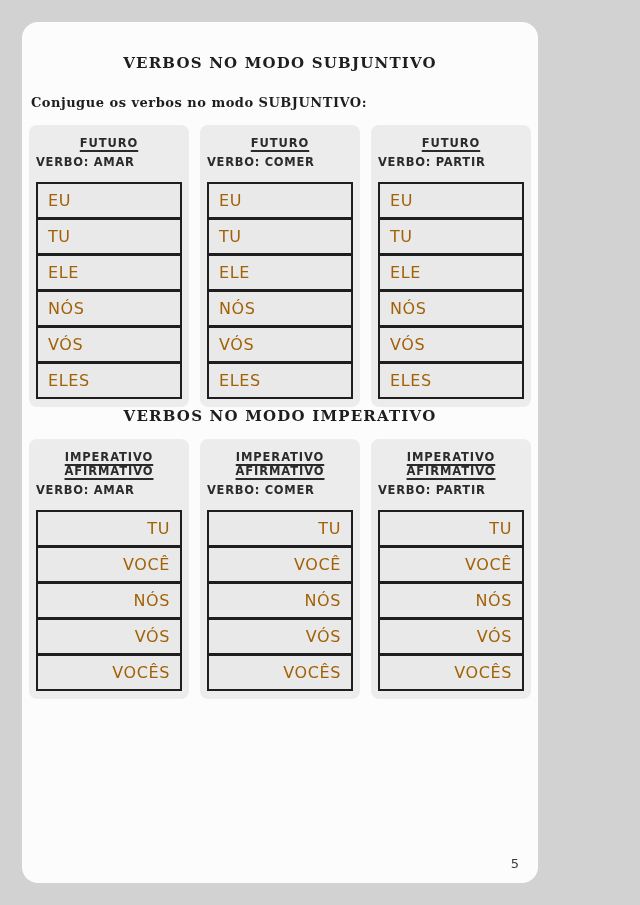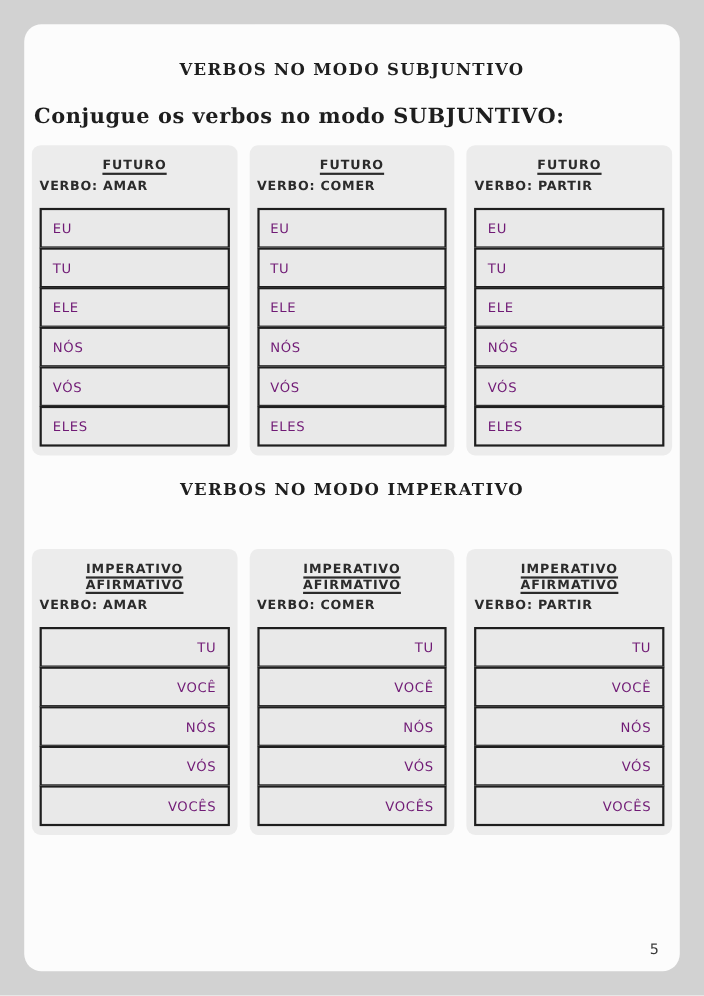--- a/index.html
+++ b/index.html
@@ -6,43 +6,43 @@
   html, body { margin: 0; padding: 0; }
   body {
     width: 640px; height: 905px;
     background: var(--backdrop, #d2d2d2);
     font-family: "DejaVu Sans", sans-serif;
     position: relative;
     overflow: hidden;
   }
   .sheet {
     position: absolute; left: 22px; top: 22px;
-    width: 596px; height: 861px;
+    width: 516px; height: 861px;
     background: var(--page-bg, #fcfcfc);
     border-radius: 16px;
   }
   .title {
     font-family: "DejaVu Serif", serif;
     font-weight: bold; font-size: 15px;
     letter-spacing: 1.2px; text-align: center;
     color: var(--ink, #1e1e1e); margin: 0;
   }
   .t1 { padding-top: 32px; }
-  .t2 { padding-top: 22px; }
+  .t2 { }
   .instruction {
     font-family: "DejaVu Serif", serif;
-    font-weight: bold; font-size: 19px;
+    font-weight: bold; font-size: 13px;
     letter-spacing: 0.5px; color: var(--ink, #1e1e1e);
     margin: 23px 0 0 9px;
   }
   .grid {
     display: grid; grid-template-columns: 1fr 1fr 1fr;
     gap: 11px; margin: 15px 7px 0 7px;
   }
-  .grid2 { margin-top: 45px; }
+  .grid2 { margin-top: 14px; }
   .card {
     background: var(--card-bg, #ececec);
     border-radius: 8px;
     padding: 11px 7px 8px 7px;
   }
   .tense {
     font-size: 11.5px; font-weight: bold; letter-spacing: 0.9px;
     text-align: center; color: #2b2b2b;
     text-decoration: underline; text-underline-offset: 3px;
     text-decoration-thickness: 1.5px;
@@ -56,21 +56,21 @@
     height: 37px;
     background: var(--row-bg, #e9e9e9);
     border: 2px solid var(--border, #1e1e1e);
     display: flex; align-items: center;
     padding: 0 10px;
     margin-top: -1px;
   }
   .row:first-child { margin-top: 0; }
   .row.right { justify-content: flex-end; }
   .plabel {
-    font-size: 12px; letter-spacing: 0.6px; color: #701a75;
+    font-size: 16px; letter-spacing: 0.6px; color: #a16207;
   }
   .pagenum {
     position: absolute; right: 19px; bottom: 12px;
     font-size: 13px; color: #3a3a3a;
   }
 </style>
 </head>
 <body>
 
 <div class="sheet">

